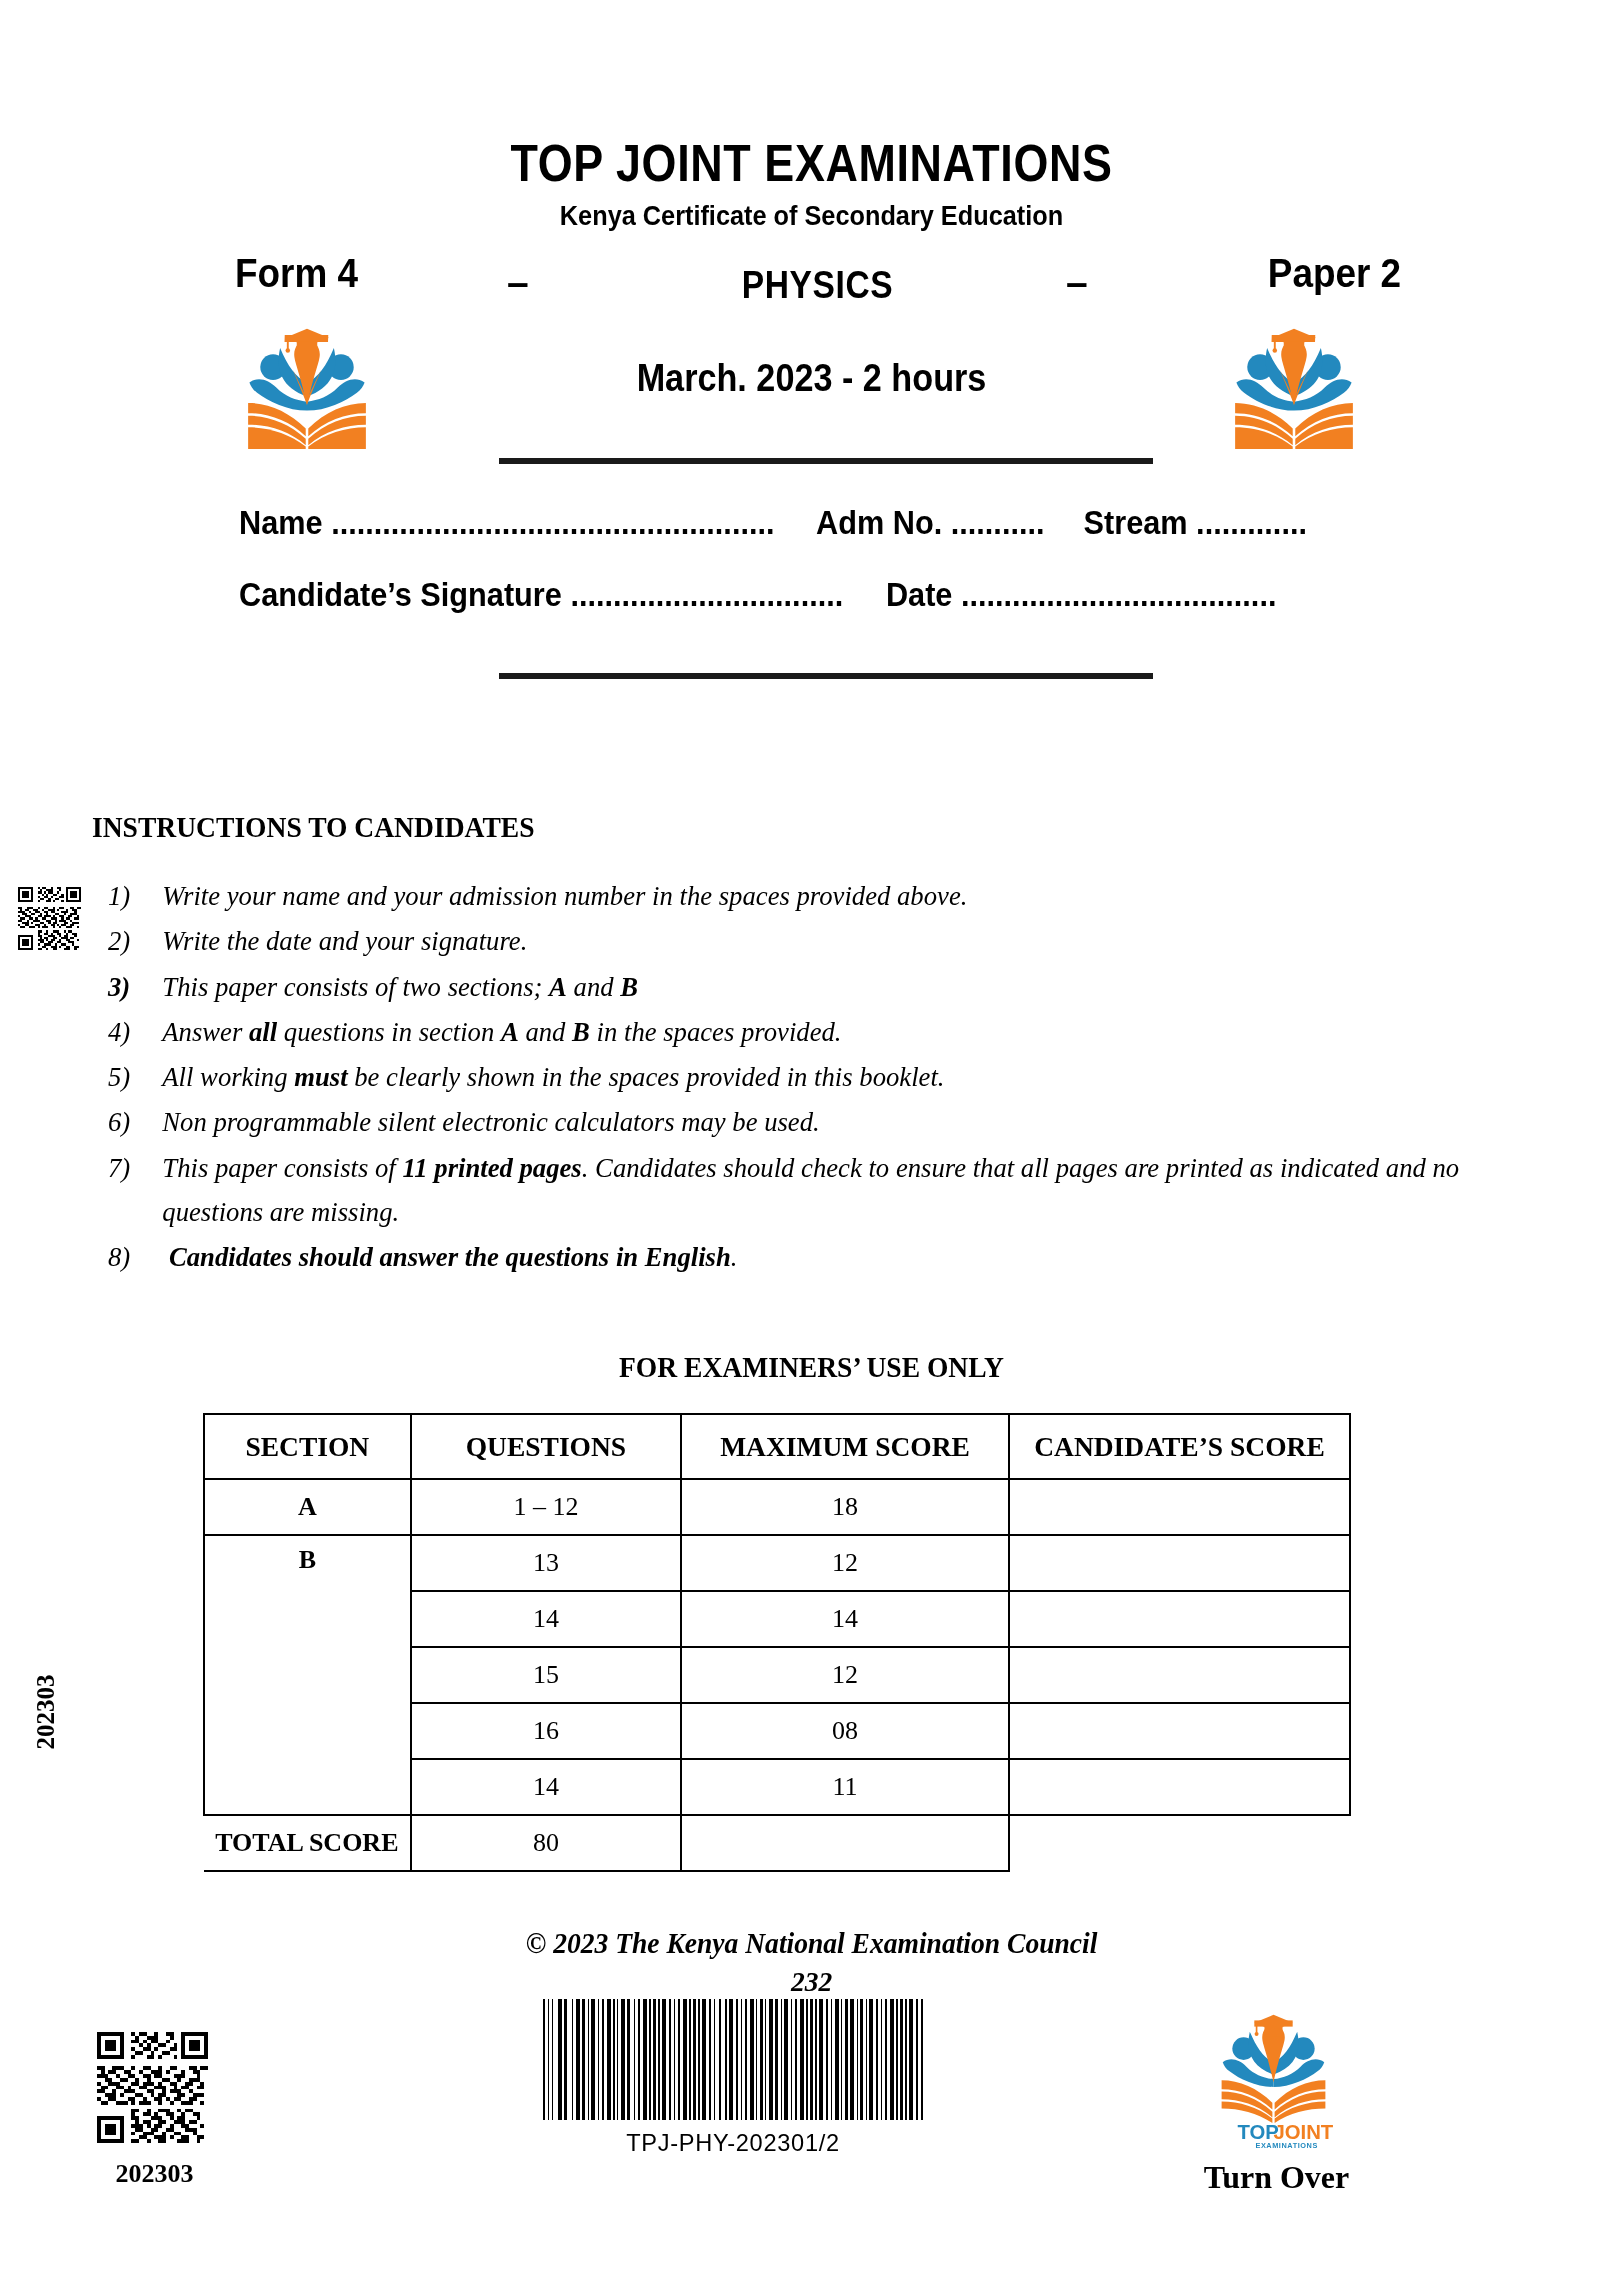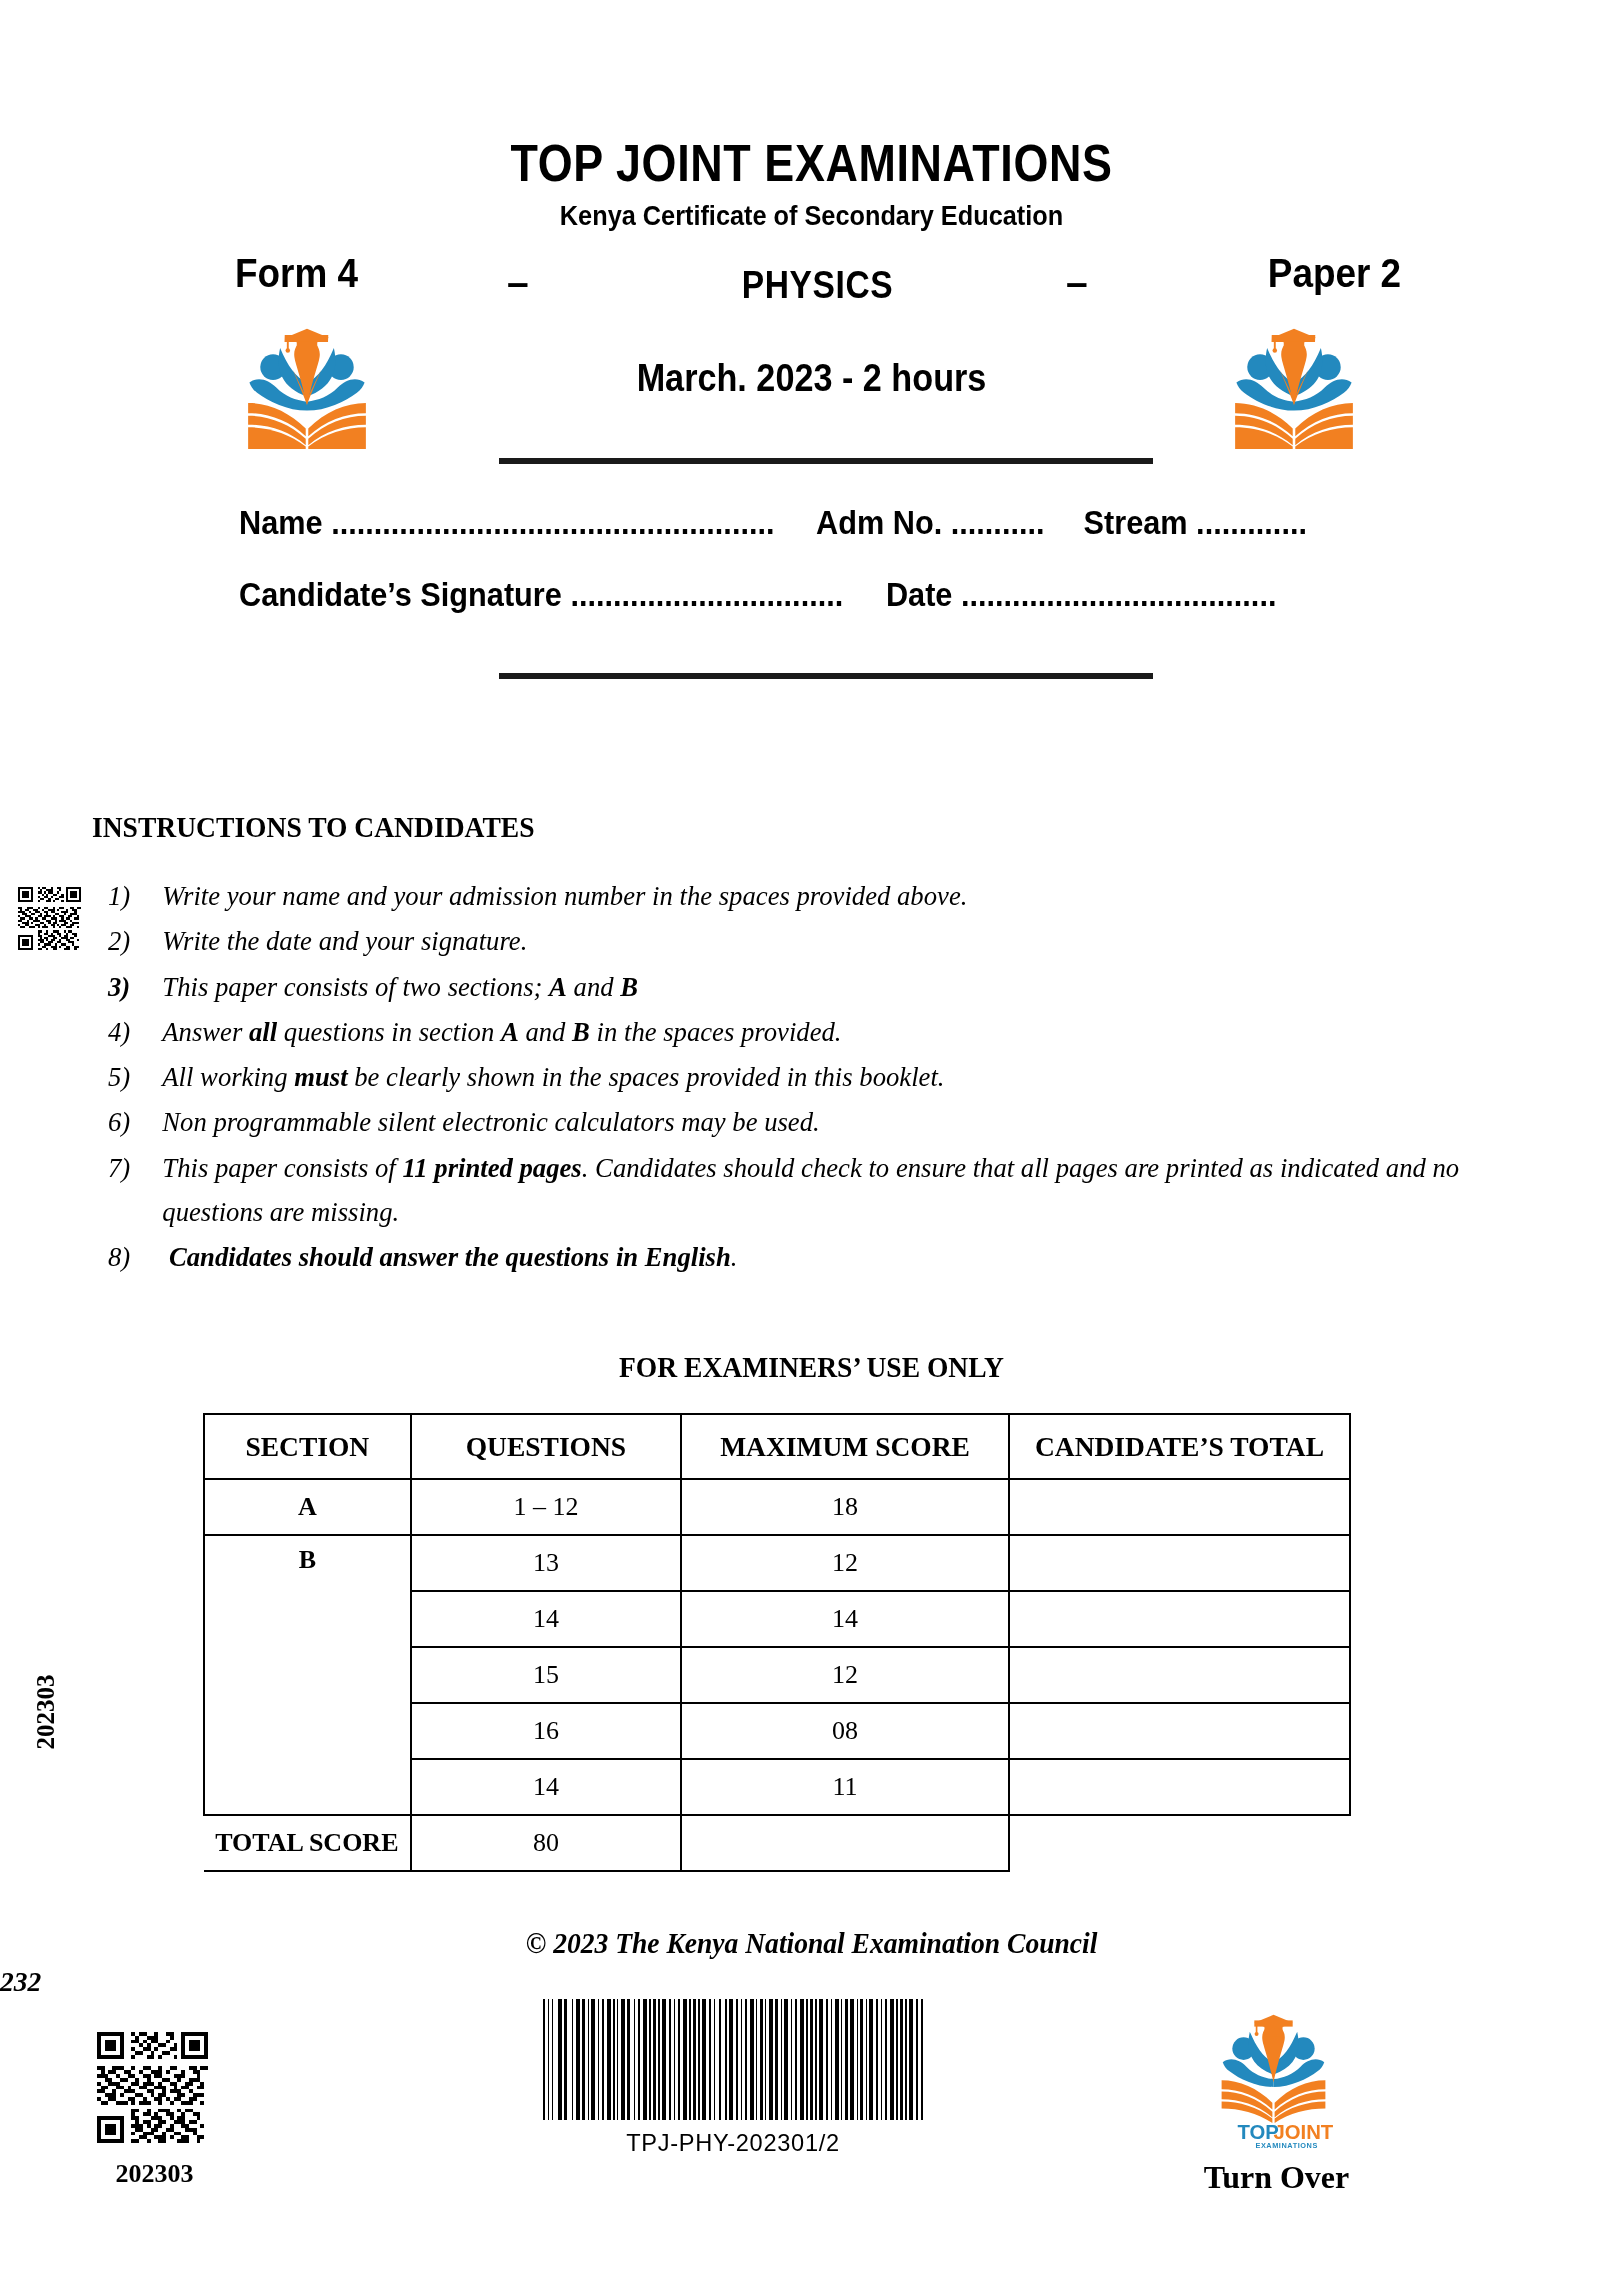--- a/index.html
+++ b/index.html
@@ -214,20 +214,21 @@
     font-family: "Liberation Serif", serif;
     font-size: 29px;
     font-weight: 700;
     font-style: italic;
     transform: scaleX(0.95);
   }
   .code232 {
     position: absolute;
     left: 0; right: 0;
     top: 1966px;
+    text-align: center;
     font-family: "Liberation Serif", serif;
     font-size: 27.5px;
     font-weight: 700;
     font-style: italic;
   }
 
   .barcode-wrap {
     position: absolute;
     left: 540px;
     top: 1999px;
@@ -576,21 +577,21 @@
     </div>
 
   <div class="exam-title">FOR EXAMINERS’ USE ONLY</div>
 
   <table class="exam">
     <thead>
       <tr>
         <th class="col-sec">SECTION</th>
         <th class="col-q">QUESTIONS</th>
         <th class="col-max">MAXIMUM SCORE</th>
-        <th class="col-cand">CANDIDATE’S TOTAL</th>
+        <th class="col-cand">CANDIDATE’S SCORE</th>
       </tr>
     </thead>
     <tbody>
         <tr>
           <td class="col-sec bold-cell">A</td>
           <td class="col-q">1 – 12</td>
           <td class="col-max">18</td>
           <td class="col-cand"></td>
         </tr>
         <tr>

